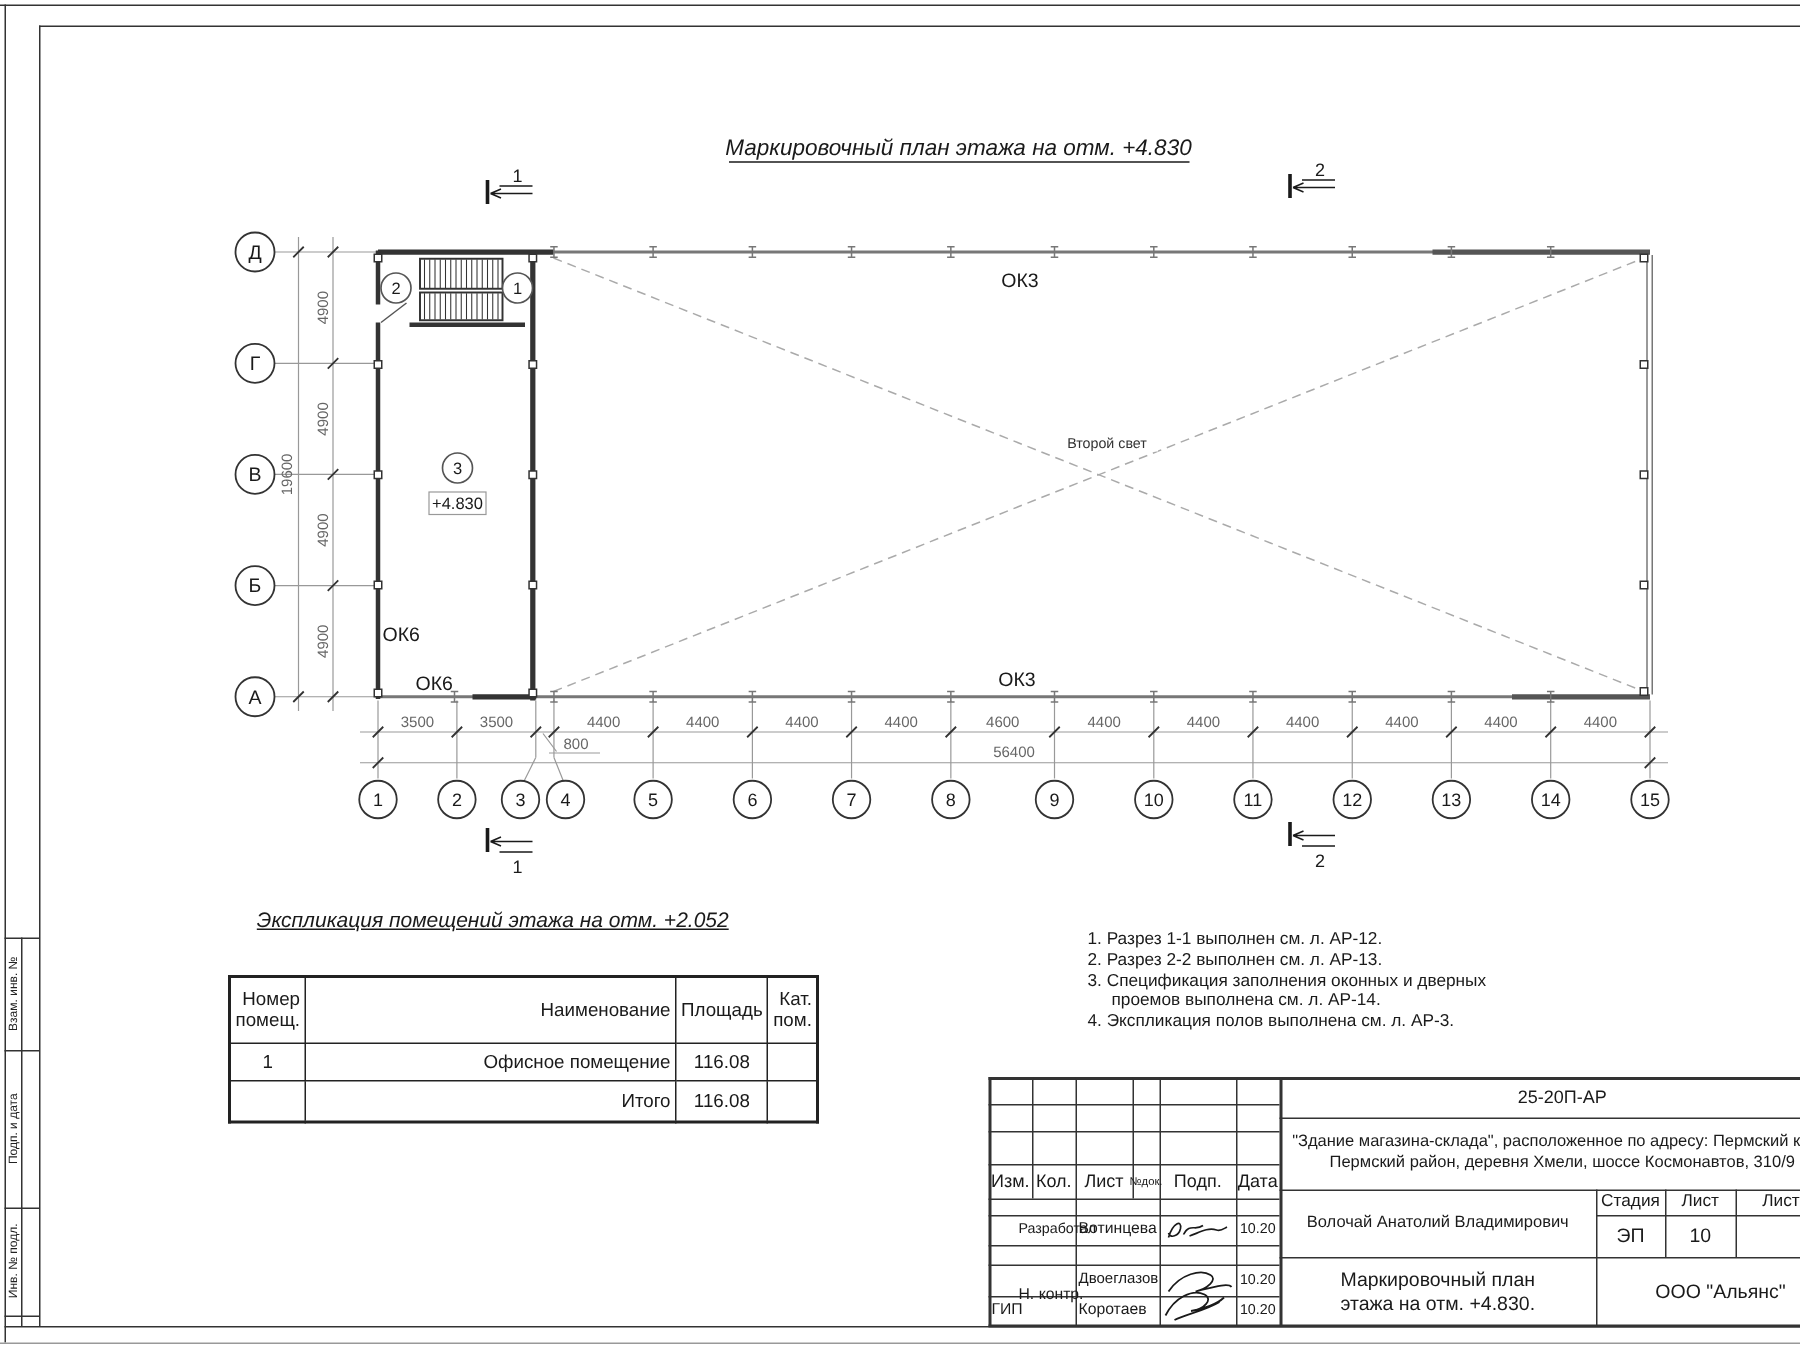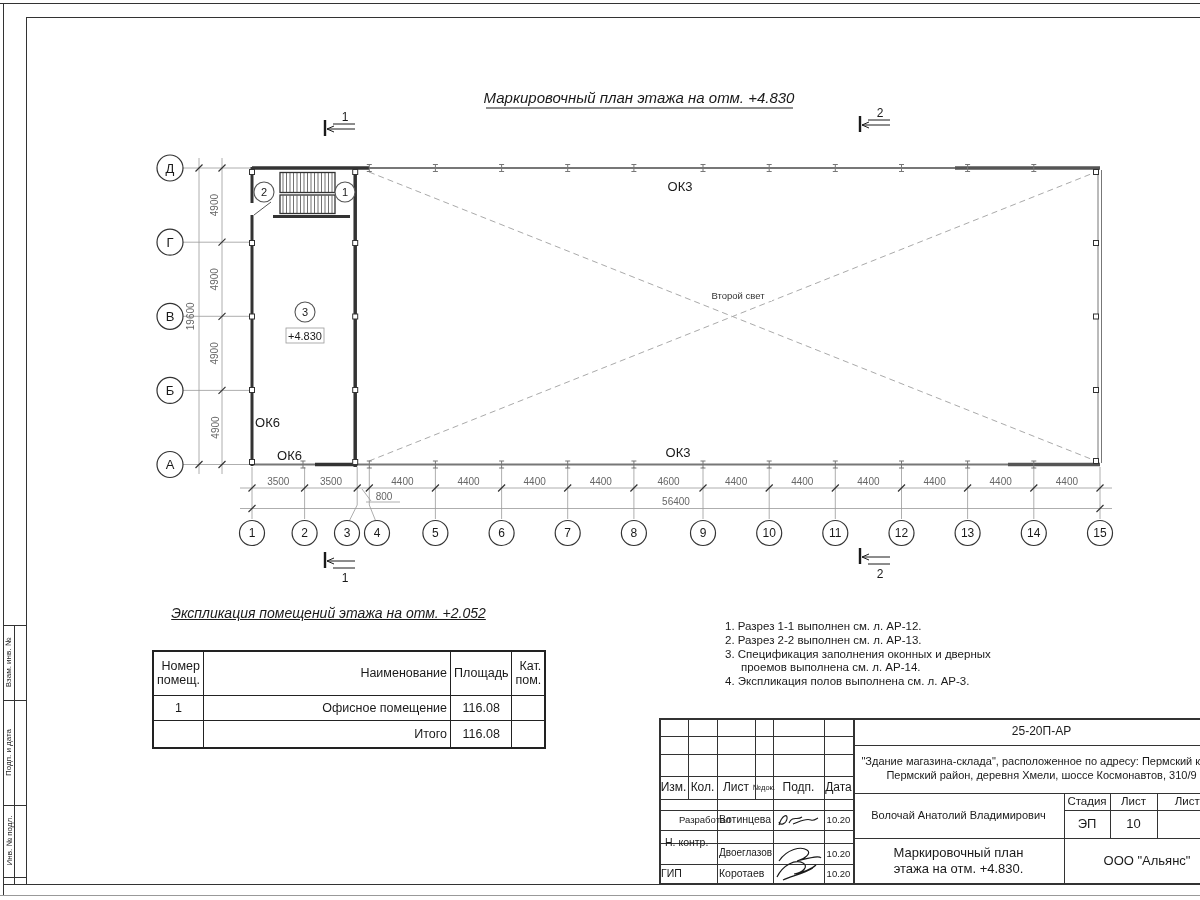--- a/index.html
+++ b/index.html
@@ -333,21 +333,21 @@
     <div class="cell" style="left:0;top:58px;width:29px;height:23px;font-size:12px">Изм.</div>
     <div class="cell" style="left:29px;top:58px;width:29px;height:23px;font-size:12px">Кол.</div>
     <div class="cell" style="left:58px;top:58px;width:38px;height:23px;font-size:12px">Лист</div>
     <div class="cell" style="left:96px;top:58px;width:18px;height:23px;font-size:7.5px">№док.</div>
     <div class="cell" style="left:114px;top:58px;width:51px;height:23px;font-size:12px">Подп.</div>
     <div class="cell" style="left:165px;top:58px;width:29px;height:23px;font-size:12px">Дата</div>
 
     <div class="cell left" style="left:1px;top:92px;width:57px;height:20px;font-size:9.5px;padding-left:19px">Разработал</div>
     <div class="cell left" style="left:60px;top:92px;width:54px;height:20px;font-size:10.5px">Вотинцева</div>
     <div class="cell" style="left:165px;top:92px;width:29px;height:20px;font-size:9.5px">10.20</div>
-    <div class="cell left" style="left:1px;top:114px;width:57px;height:21px;font-size:10.5px;padding-left:5px">Н. контр.</div>
+    <div class="cell left" style="left:1px;top:135px;width:57px;height:21px;font-size:10.5px;padding-left:19px">Н. контр.</div>
     <div class="cell left" style="left:60px;top:125px;width:54px;height:21px;font-size:10px">Двоеглазов</div>
     <div class="cell" style="left:165px;top:125px;width:29px;height:21px;font-size:9.5px">10.20</div>
     <div class="cell left" style="left:1px;top:146px;width:57px;height:20px;font-size:10.5px;padding-left:1px">ГИП</div>
     <div class="cell left" style="left:60px;top:146px;width:54px;height:20px;font-size:10.5px">Коротаев</div>
     <div class="cell" style="left:165px;top:146px;width:29px;height:20px;font-size:9.5px">10.20</div>
 
     <svg style="position:absolute;left:116px;top:94px" width="47" height="16" viewBox="0 0 47 16">
       <path d="M4 13C7 3 13 1 12 7c-1 5-7 7-8 3m10 1c4-8 8-2 13-6m-9 7c6-2 12-6 18-4 3 1 5-1 7-2" fill="none" stroke="#1a1a1a" stroke-width="1.1"></path>
     </svg>
     <svg style="position:absolute;left:114px;top:126px" width="50" height="39" viewBox="0 0 50 39">

